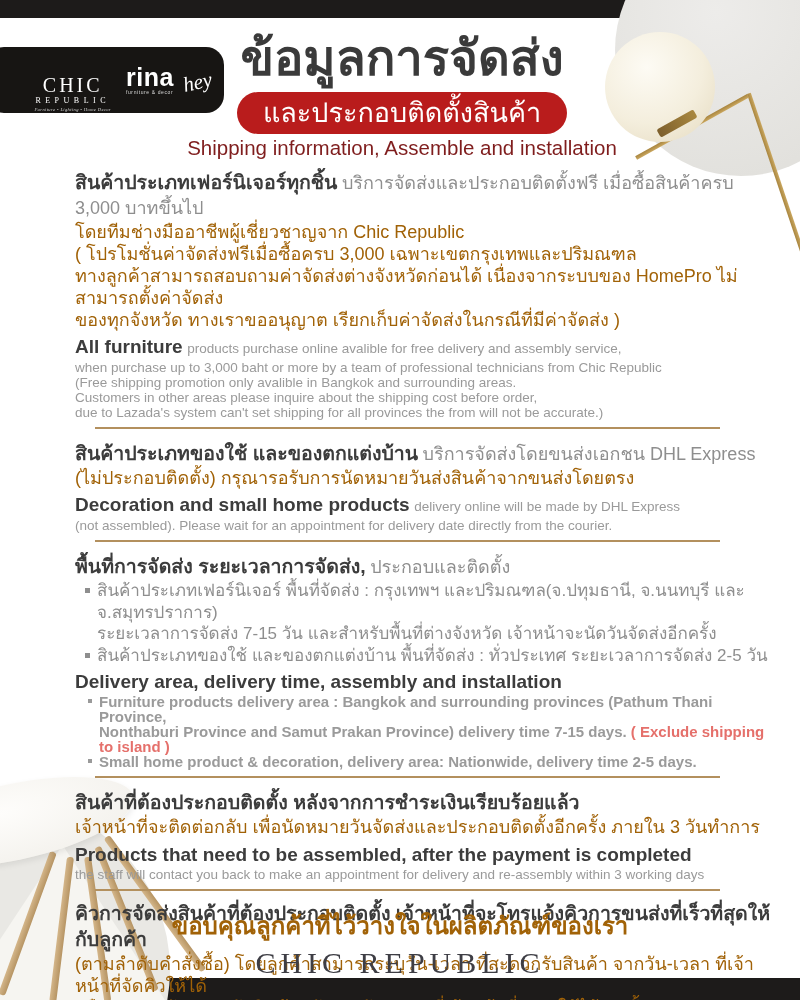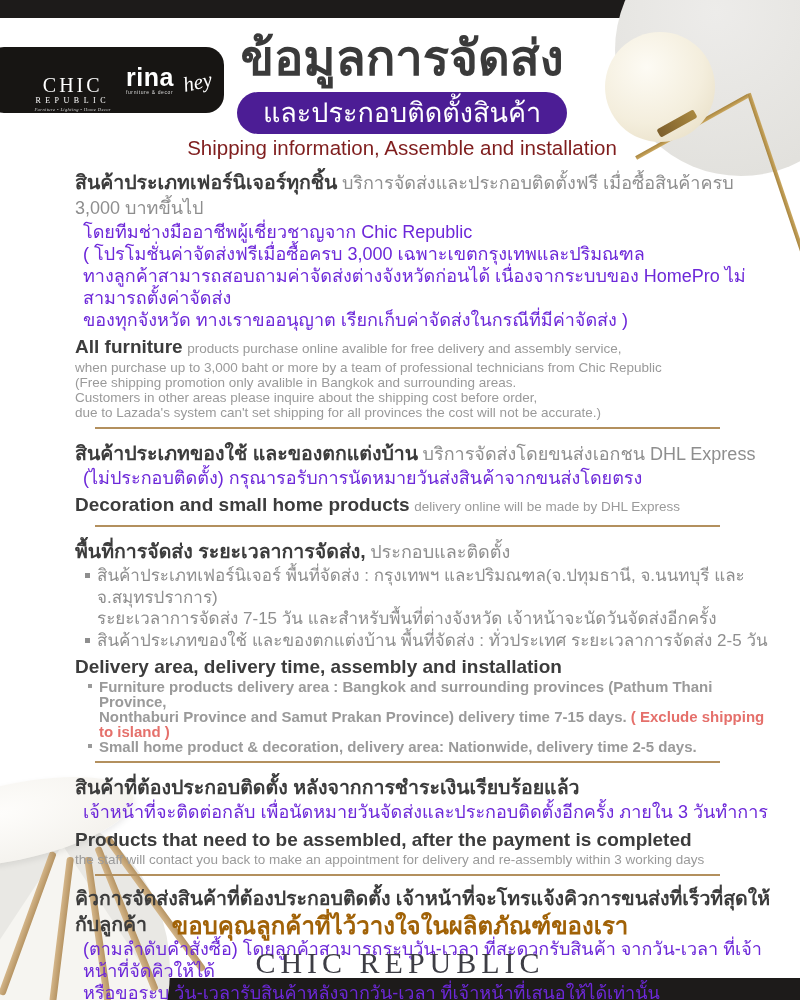--- a/index.html
+++ b/index.html
@@ -45,30 +45,30 @@
   .chic-sub  { font-size:8px; letter-spacing:4.5px; line-height:10px; margin-top:1px; }
   .chic-tag  { font-size:4.5px; letter-spacing:0.4px; line-height:7px; font-style:italic; color:#d8d8d8; }
   .rina-logo { position:relative; color:#ffffff; width:78px; }
   .rina-word { font-size:25px; font-weight:bold; letter-spacing:0.5px; line-height:24px; }
   .rina-sub  { font-size:5px; letter-spacing:0.6px; color:#d8d8d8; }
   .rina-script { position:absolute; right:-8px; top:5px; font-family:"Liberation Serif","DejaVu Serif",serif;
                  font-style:italic; font-size:21px; transform:rotate(-12deg); }
 
   .title-block { position:absolute; left:170px; top:24px; width:464px; text-align:center; z-index:6; }
   .title-th { font-size:49px; font-weight:700; color:#3a3a3a; line-height:68px; }
-  .badge { display:inline-block; background:#4c1d95; color:#ffffff; font-size:27px; line-height:40px;
+  .badge { display:inline-block; background:#b91c1c; color:#ffffff; font-size:27px; line-height:40px;
            padding:1px 26px; border-radius:24px; margin-top:0px; }
   .subtitle { margin-top:2px; font-size:20.5px; color:#7f1d1d; line-height:24px; }
 
   
   .main { position:absolute; left:75px; top:170px; width:699px; z-index:6; }
   .lead-line { line-height:24px; }
   .th-head { font-size:19.5px; font-weight:bold; color:#3c3c3c; }
   .th-gray { font-size:18px; color:#8e8e8e; }
-  .th-line { font-size:18px; color:#6d28d9; line-height:22px;margin-left:8px; }
+  .th-line { font-size:18px; color:#a16207; line-height:22px; }
   .en-head-line { line-height:23px; margin-top:4px; }
   .en-head { font-size:19px; font-weight:bold; color:#3c3c3c; }
   .en-gray { font-size:13.5px; color:#9a9a9a;text-align:right; }
   .en-line { font-size:13.5px; color:#9a9a9a; line-height:15px; }
   .divider { height:2px; background:#b3905e; width:625px; margin:7px 0 0 20px; }
   .sec { margin-top:12px; }
   .bullet-th { font-size:17px; color:#8e8e8e; line-height:21.5px; padding-left:22px; position:relative; }
   .bullet-th.has-dot::before { content:""; position:absolute; left:10px; top:8px; width:5px; height:5px; background:#8e8e8e; }
   .bullet-en { font-size:15px; color:#9a9a9a; line-height:15px; padding-left:24px; position:relative;font-weight:bold; }
   .bullet-en.has-dot::before { content:""; position:absolute; left:13px; top:5px; width:4px; height:4px; background:#9a9a9a; }
@@ -132,34 +132,35 @@
       <div class="th-line">( โปรโมชั่นค่าจัดส่งฟรีเมื่อซื้อครบ 3,000 เฉพาะเขตกรุงเทพและปริมณฑล</div>
       <div class="th-line">ทางลูกค้าสามารถสอบถามค่าจัดส่งต่างจังหวัดก่อนได้ เนื่องจากระบบของ HomePro ไม่สามารถตั้งค่าจัดส่ง</div>
       <div class="th-line">ของทุกจังหวัด ทางเราขออนุญาต เรียกเก็บค่าจัดส่งในกรณีที่มีค่าจัดส่ง )</div>
       <div class="en-head-line">
         <span class="en-head">All furniture</span>
         <span class="en-gray">products purchase online avalible for free delivery and assembly service,</span>
       </div>
       <div class="en-line">when purchase up to 3,000 baht or more by a team of professional technicians from Chic Republic</div>
       <div class="en-line">(Free shipping promotion only avalible in Bangkok and surrounding areas.</div>
       <div class="en-line">Customers in other areas please inquire about the shipping cost before order,</div>
-      <div class="en-line">due to Lazada's system can't set shipping for all provinces the cost will not be accurate.)</div>
+      <div class="en-line">due to Lazada's system can't set shipping for all provinces the from will not be accurate.)</div>
       <div class="divider"></div>
     </div>
 
     <div class="sec">
       <div class="lead-line">
         <span class="th-head">สินค้าประเภทของใช้ และของตกแต่งบ้าน</span>
         <span class="th-gray">บริการจัดส่งโดยขนส่งเอกชน DHL Express</span>
       </div>
       <div class="th-line">(ไม่ประกอบติดตั้ง) กรุณารอรับการนัดหมายวันส่งสินค้าจากขนส่งโดยตรง</div>
       <div class="en-head-line">
         <span class="en-head">Decoration and small home products</span>
         <span class="en-gray">delivery online will be made by DHL Express</span>
       </div>
+      <div class="en-line">(not assembled). Please wait for an appointment for delivery date directly from the courier.</div>
       <div class="divider"></div>
     </div>
 
     <div class="sec">
       <div class="lead-line">
         <span class="th-head">พื้นที่การจัดส่ง ระยะเวลาการจัดส่ง,</span>
         <span class="th-gray">ประกอบและติดตั้ง</span>
       </div>
       <div class="bullet-th has-dot">สินค้าประเภทเฟอร์นิเจอร์ พื้นที่จัดส่ง : กรุงเทพฯ และปริมณฑล(จ.ปทุมธานี, จ.นนทบุรี และ จ.สมุทรปราการ)</div>
       <div class="bullet-th">ระยะเวลาการจัดส่ง 7-15 วัน และสำหรับพื้นที่ต่างจังหวัด เจ้าหน้าจะนัดวันจัดส่งอีกครั้ง</div>

